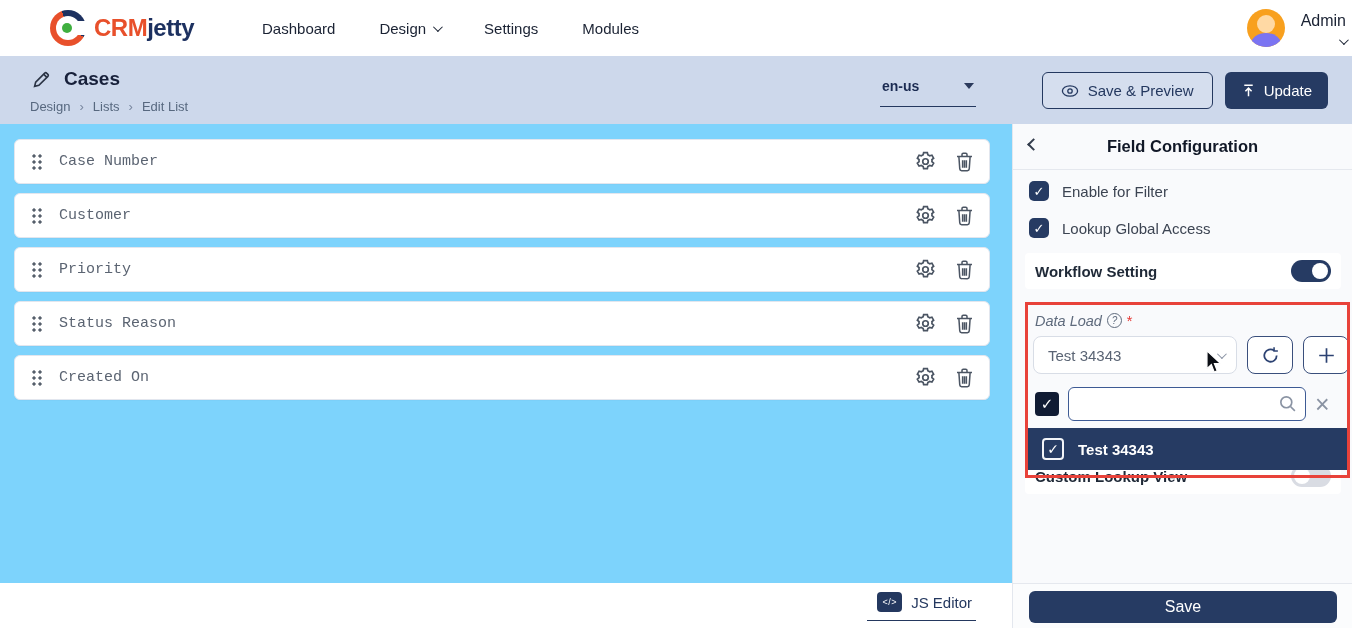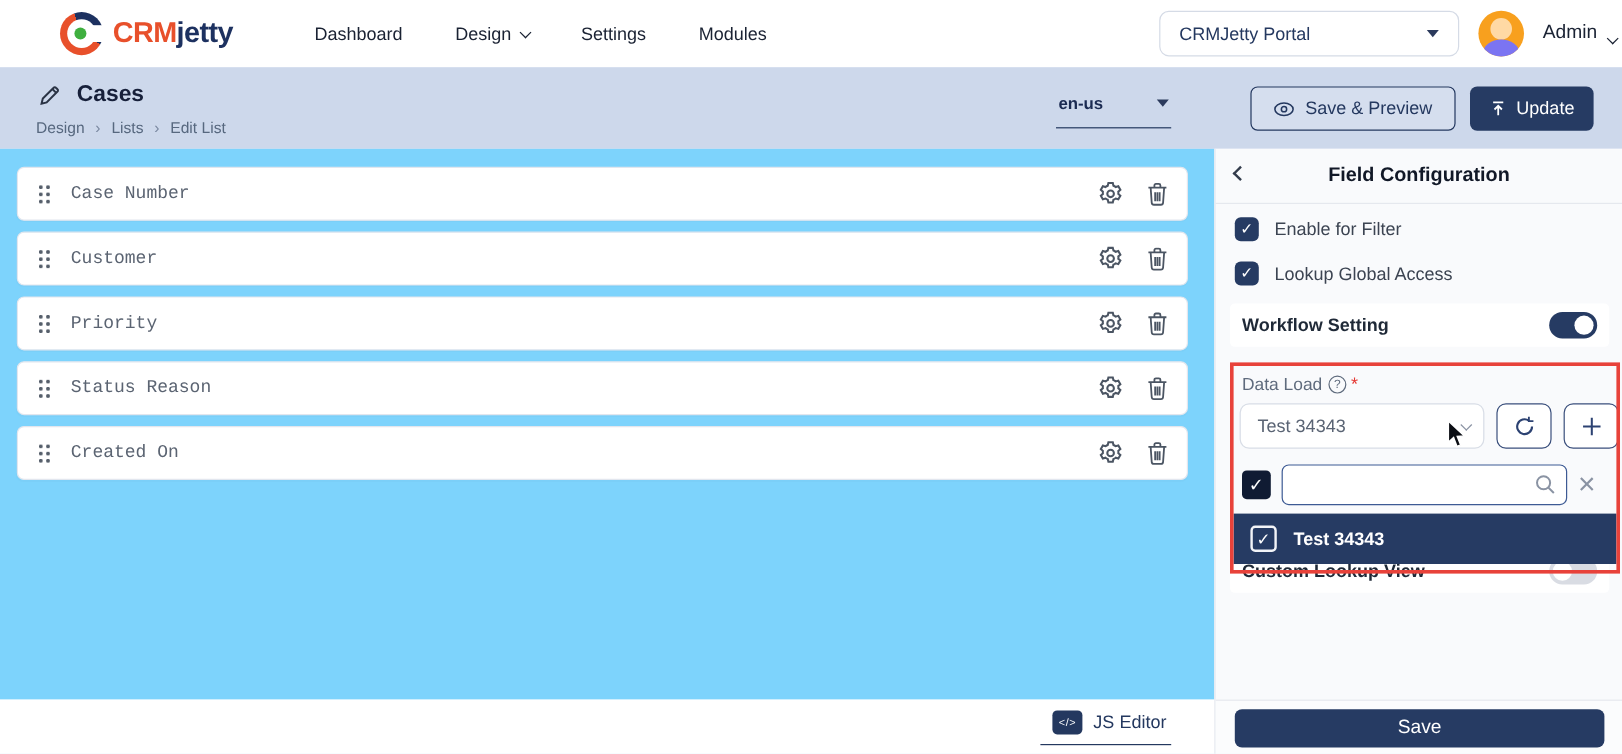--- a/index.html
+++ b/index.html
@@ -20,21 +20,21 @@
   .nav-item { font-size:15px; color:#1a2233; cursor:pointer; display:flex; align-items:center; gap:7px; }
   .chev { display:inline-block; width:7px; height:7px; border-right:1.6px solid currentColor; border-bottom:1.6px solid currentColor; transform:rotate(45deg) translateY(-2px); }
   .chev-left { transform:rotate(135deg); width:9px; height:9px; border-width:2px; }
   .topbar-right { margin-left:auto; display:flex; align-items:center; gap:16px; margin-right:30px; }
   .portal-select { width:250px; height:38px; border:1px solid #d5dbe6; border-radius:8px; background:#fff;
     display:flex; align-items:center; justify-content:space-between; padding:0 16px; font-size:15px; color:#24385f; cursor:pointer; }
   .caret-solid { width:0; height:0; border-left:5px solid transparent; border-right:5px solid transparent; border-top:6px solid #2b3a5c; }
   .avatar { width:38px; height:38px; border-radius:50%; background:#f8a01e; position:relative; overflow:hidden; }
   .avatar::before { content:""; position:absolute; left:10px; top:6px; width:18px; height:18px; border-radius:50%; background:#ffd9a4; }
   .avatar::after { content:""; position:absolute; left:4px; top:24px; width:30px; height:22px; border-radius:50%; background:#7b74f2; }
-  .admin { display:flex; align-items:flex-end; gap:8px; font-size:16px; color:#1a2233; cursor:pointer; }
+  .admin { display:flex; align-items:flex-end; gap:8px; font-size:16px; color:#1a2233; cursor:pointer;flex-direction:column; }
 
   
   .subheader { position:absolute; left:0; top:56px; width:1352px; height:68px; background:#cdd8eb; }
   .title-row { position:absolute; left:30px; top:12px; display:flex; align-items:center; gap:12px; }
   .page-title { font-size:19px; font-weight:bold; color:#17203a; }
   .breadcrumb { position:absolute; left:30px; top:43px; font-size:13px; color:#57687f; display:flex; gap:9px; align-items:center; }
   .crumb { cursor:pointer; } .crumb-sep { color:#7a88a0; font-size:13px; }
   .lang { position:absolute; left:880px; top:22px; width:96px; display:flex; align-items:center; justify-content:space-between;
     border-bottom:1px solid #24385f; padding:0 2px 12px 2px; font-size:14px; color:#1b2b52; font-weight:bold; cursor:pointer; }
   .hdr-btns { position:absolute; right:24px; top:16px; display:flex; gap:12px; }
@@ -71,21 +71,21 @@
   .cb-label { font-size:15px; color:#3c4452; }
   .card { position:absolute; left:12px; width:316px; height:36px; background:#fff; border-radius:4px;
     display:flex; align-items:center; justify-content:space-between; padding:0 10px; }
   .card-label { font-size:15px; font-weight:bold; color:#1f2937; }
   .toggle { width:40px; height:22px; border-radius:11px; position:relative; cursor:pointer; }
   .toggle.on { background:#263b63; } .toggle.off { background:#d9dce3; }
   .toggle .knob { position:absolute; top:3px; width:16px; height:16px; border-radius:50%; background:#fff; }
   .toggle.on .knob { right:3px; } .toggle.off .knob { left:3px; }
 
   .dl-label { position:absolute; left:22px; top:188px; display:flex; align-items:center; gap:3px;
-    font-size:14.5px; color:#5f6b7d; }
+    font-size:14.5px; color:#5f6b7d;font-style:italic; }
   .help { width:15px; height:15px; border:1.2px solid #5f6b7d; border-radius:50%; font-size:10px;
     display:flex; align-items:center; justify-content:center; margin-left:2px; }
   .req { color:#e53935; font-size:15px; margin-left:1px; }
   .dl-selectrow { position:absolute; left:20px; top:212px; display:flex; gap:10px; }
   .dl-select { width:204px; height:38px; background:#fff; border:1px solid #d8dde6; border-radius:8px;
     display:flex; align-items:center; justify-content:space-between; padding:0 12px 0 14px; font-size:15px; color:#5a6474; cursor:pointer; }
   .sq-btn { width:46px; height:38px; background:#fff; border:1px solid #3a4f7c; border-radius:8px;
     display:flex; align-items:center; justify-content:center; color:#2c4272; cursor:pointer; font-size:22px; }
   .dl-searchrow { position:absolute; left:22px; top:263px; display:flex; align-items:center; gap:9px; }
   .checkbox.big { width:24px; height:24px; background:#101b33; border-radius:4px; font-size:15px; }
@@ -129,24 +129,20 @@
         <span class="chev"></span>
       </div>
     <div class="nav-item">
         <span>Settings</span>
       </div>
     <div class="nav-item">
         <span>Modules</span>
       </div>
   </div>
   <div class="topbar-right">
-    <div class="portal-select">
-      <span>CRMJetty Portal</span>
-      <span class="caret-solid"></span>
-    </div>
     <div class="avatar"></div>
     <div class="admin">
       <span>Admin</span>
       <span class="chev"></span>
     </div>
   </div>
 </div>
 
 <div class="subheader">
   <div class="title-row">

